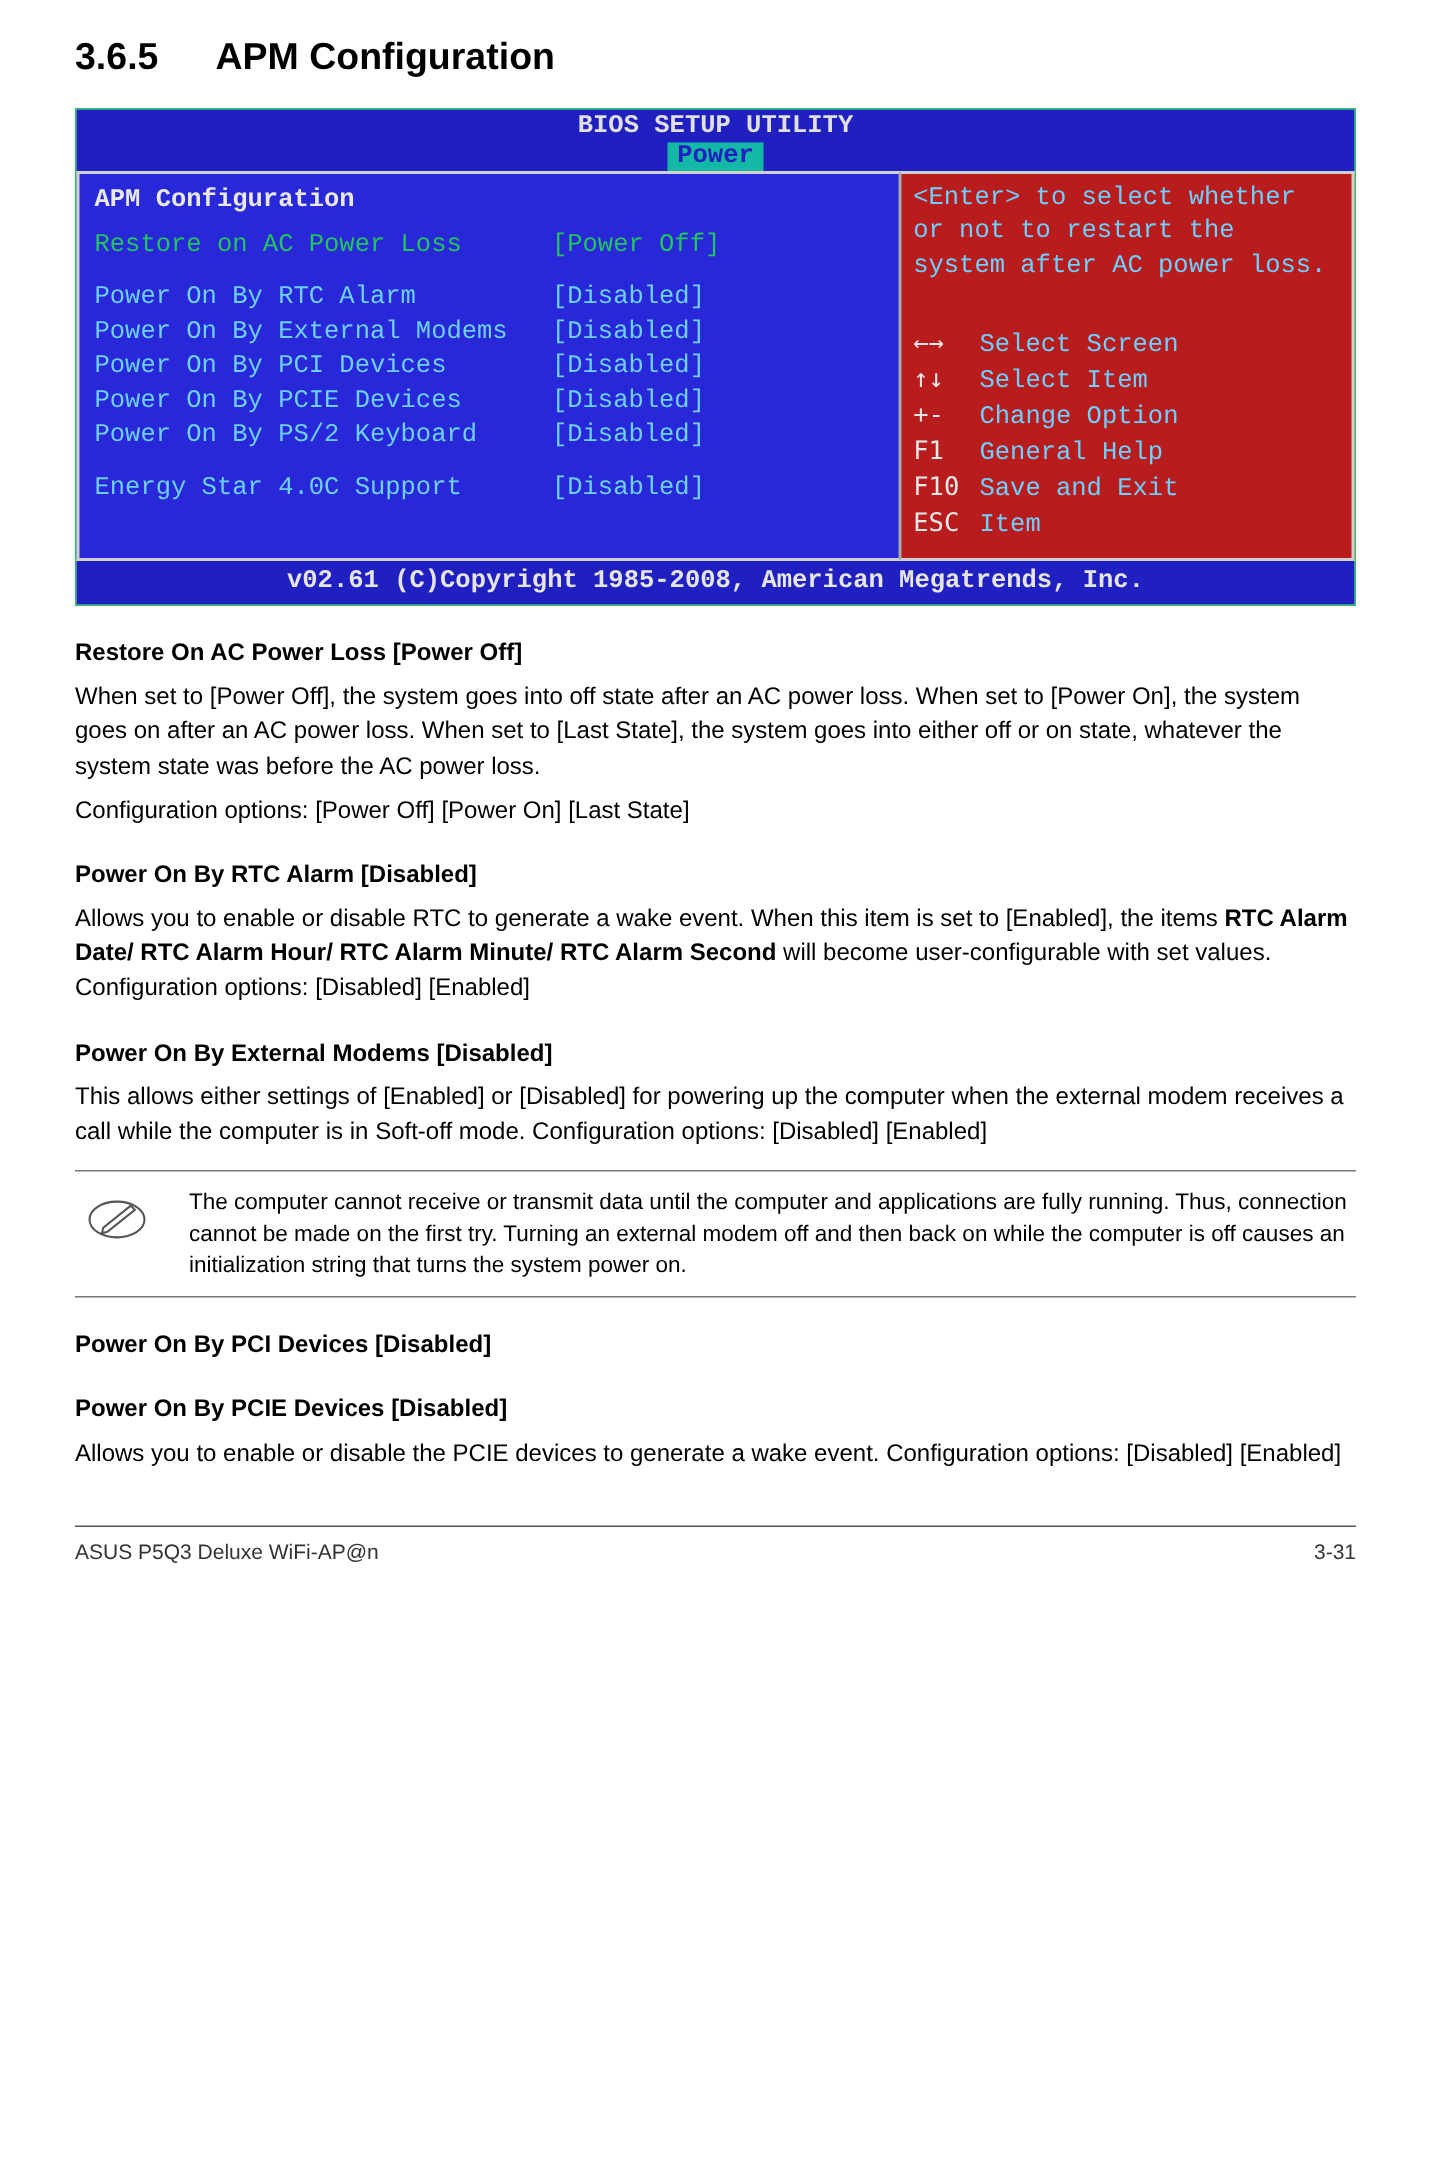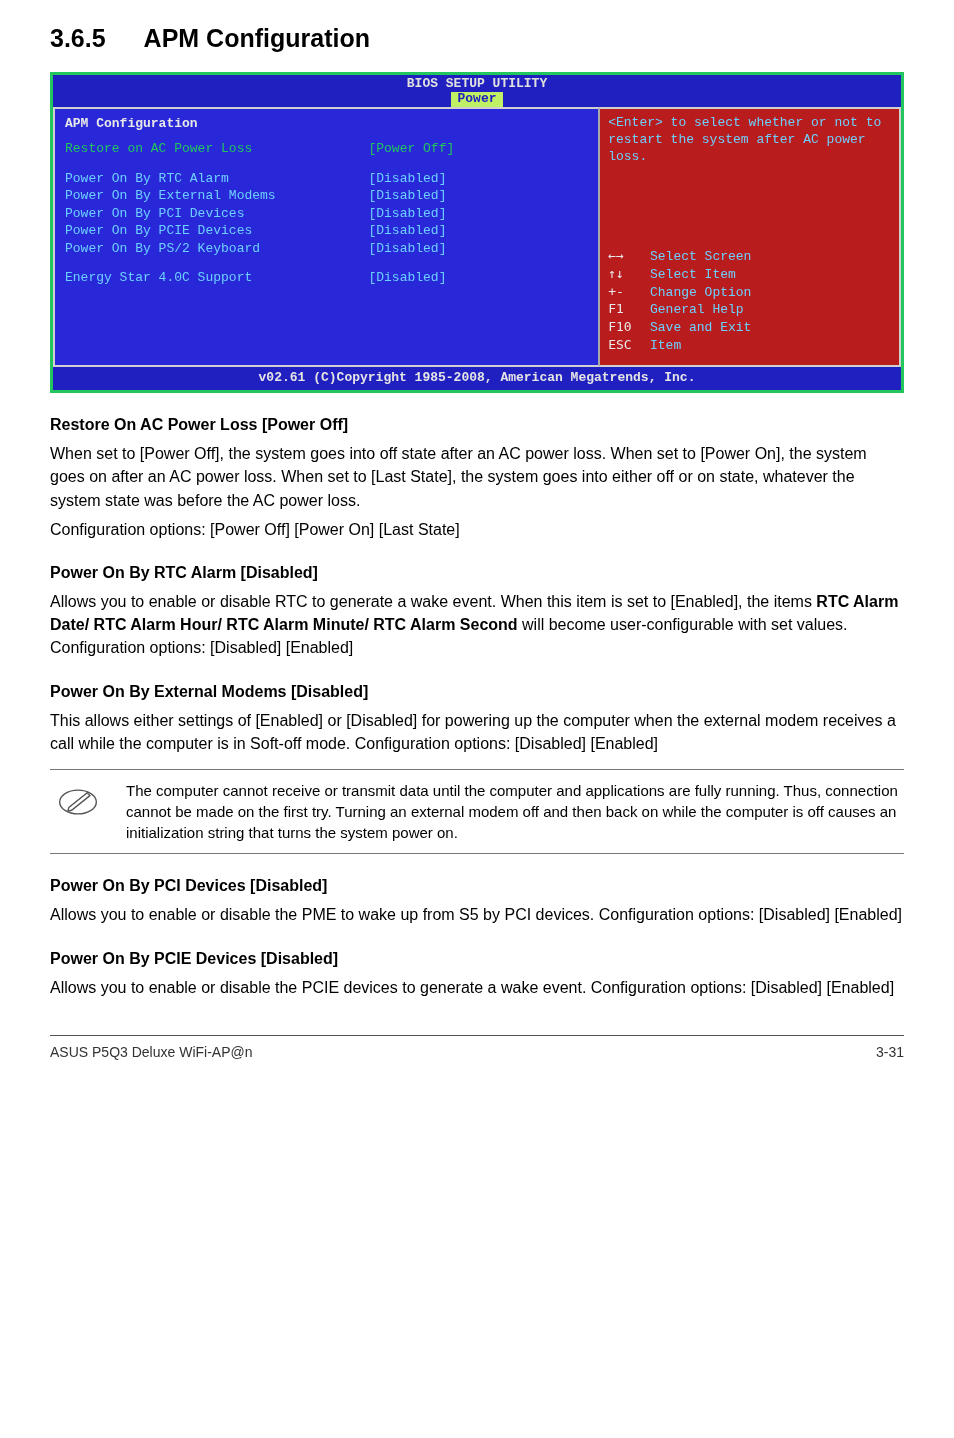--- a/index.html
+++ b/index.html
@@ -12,36 +12,36 @@
       font-size: 16px;
       line-height: 1.45;
     }
     .section-heading {
       font-size: 25px;
       font-weight: bold;
       margin-bottom: 16px;
     }
     .section-heading .num { display: inline-block; margin-right: 38px; }
     .bios-container {
-      border: 3px solid #22c55e;
+      border: 1px solid #22c55e;
       margin-bottom: 9px;
       font-family: "Courier New", monospace;
-      font-size: 13px;
+      font-size: 17px;
     }
     .bios-header {
       background: #2020c0;
       color: #e0e0e0;
       text-align: center;
       padding: 2px 0 0 0;
       font-weight: bold;
       line-height: 1.15;
     }
     .bios-tab {
       display: inline-block;
-      background: #bef264;
+      background: #14b8a6;
       color: #2020c0;
       padding: 0 6px;
       font-weight: bold;
     }
     .bios-body {
       display: flex;
       min-height: 260px;
     }
     .bios-left {
       flex: 1.85;
@@ -180,21 +180,20 @@
       <div class="para">This allows either settings of [Enabled] or [Disabled] for powering up the computer when the external modem receives a call while the computer is in Soft-off mode. Configuration options: [Disabled] [Enabled]</div>
       <div class="note-box">
         <div class="note-icon"><svg viewBox="0 0 48 48">
             <ellipse cx="24" cy="24" rx="20" ry="13" fill="none" stroke="#555" stroke-width="1.5"></ellipse>
             <path d="M14 30 L34 14 L37 17 L17 33 L13 34 Z" fill="none" stroke="#555" stroke-width="1.5"></path>
             <line x1="15" y1="29" x2="35" y2="13" stroke="#555" stroke-width="0.8"></line>
           </svg></div>
         <div class="note-text">The computer cannot receive or transmit data until the computer and applications are fully running. Thus, connection cannot be made on the first try. Turning an external modem off and then back on while the computer is off causes an initialization string that turns the system power on.</div>
       </div>
       <h3 class="subheading">Power On By PCI Devices [Disabled]</h3>
-      <div class="para">Allows you to enable or disable the PME to wake up from S5 by PCI devices. Configuration options: [Disabled] [Enabled]</div>
       <h3 class="subheading">Power On By PCIE Devices [Disabled]</h3>
       <div class="para">Allows you to enable or disable the PCIE devices to generate a wake event. Configuration options: [Disabled] [Enabled]</div>
     </div>
 
   <div class="footer-row">
     <span>ASUS P5Q3 Deluxe WiFi-AP@n</span>
     <span>3-31</span>
   </div>
 
 </div>

